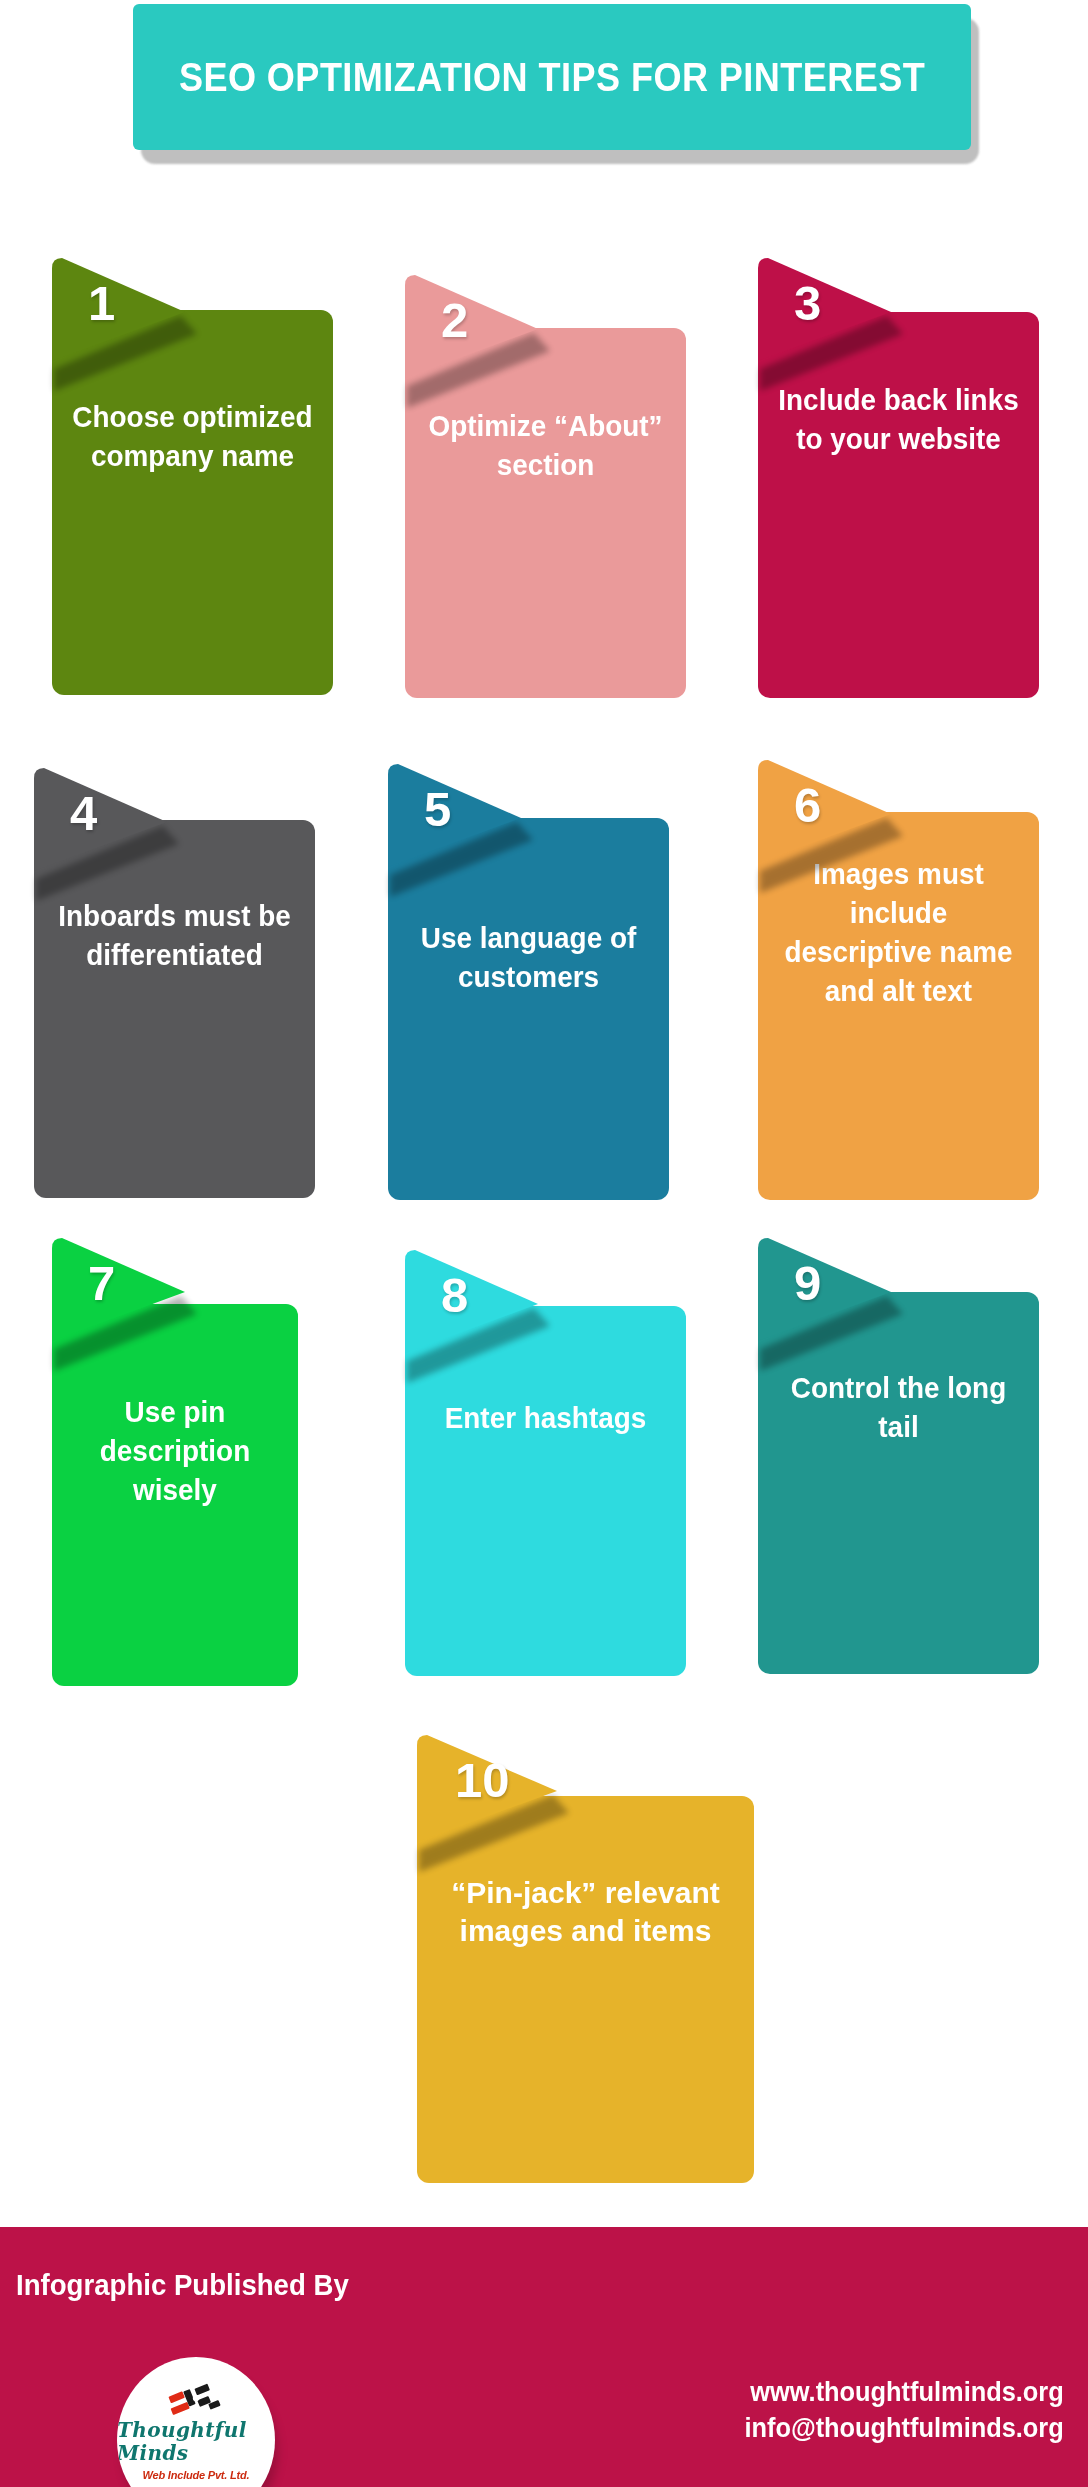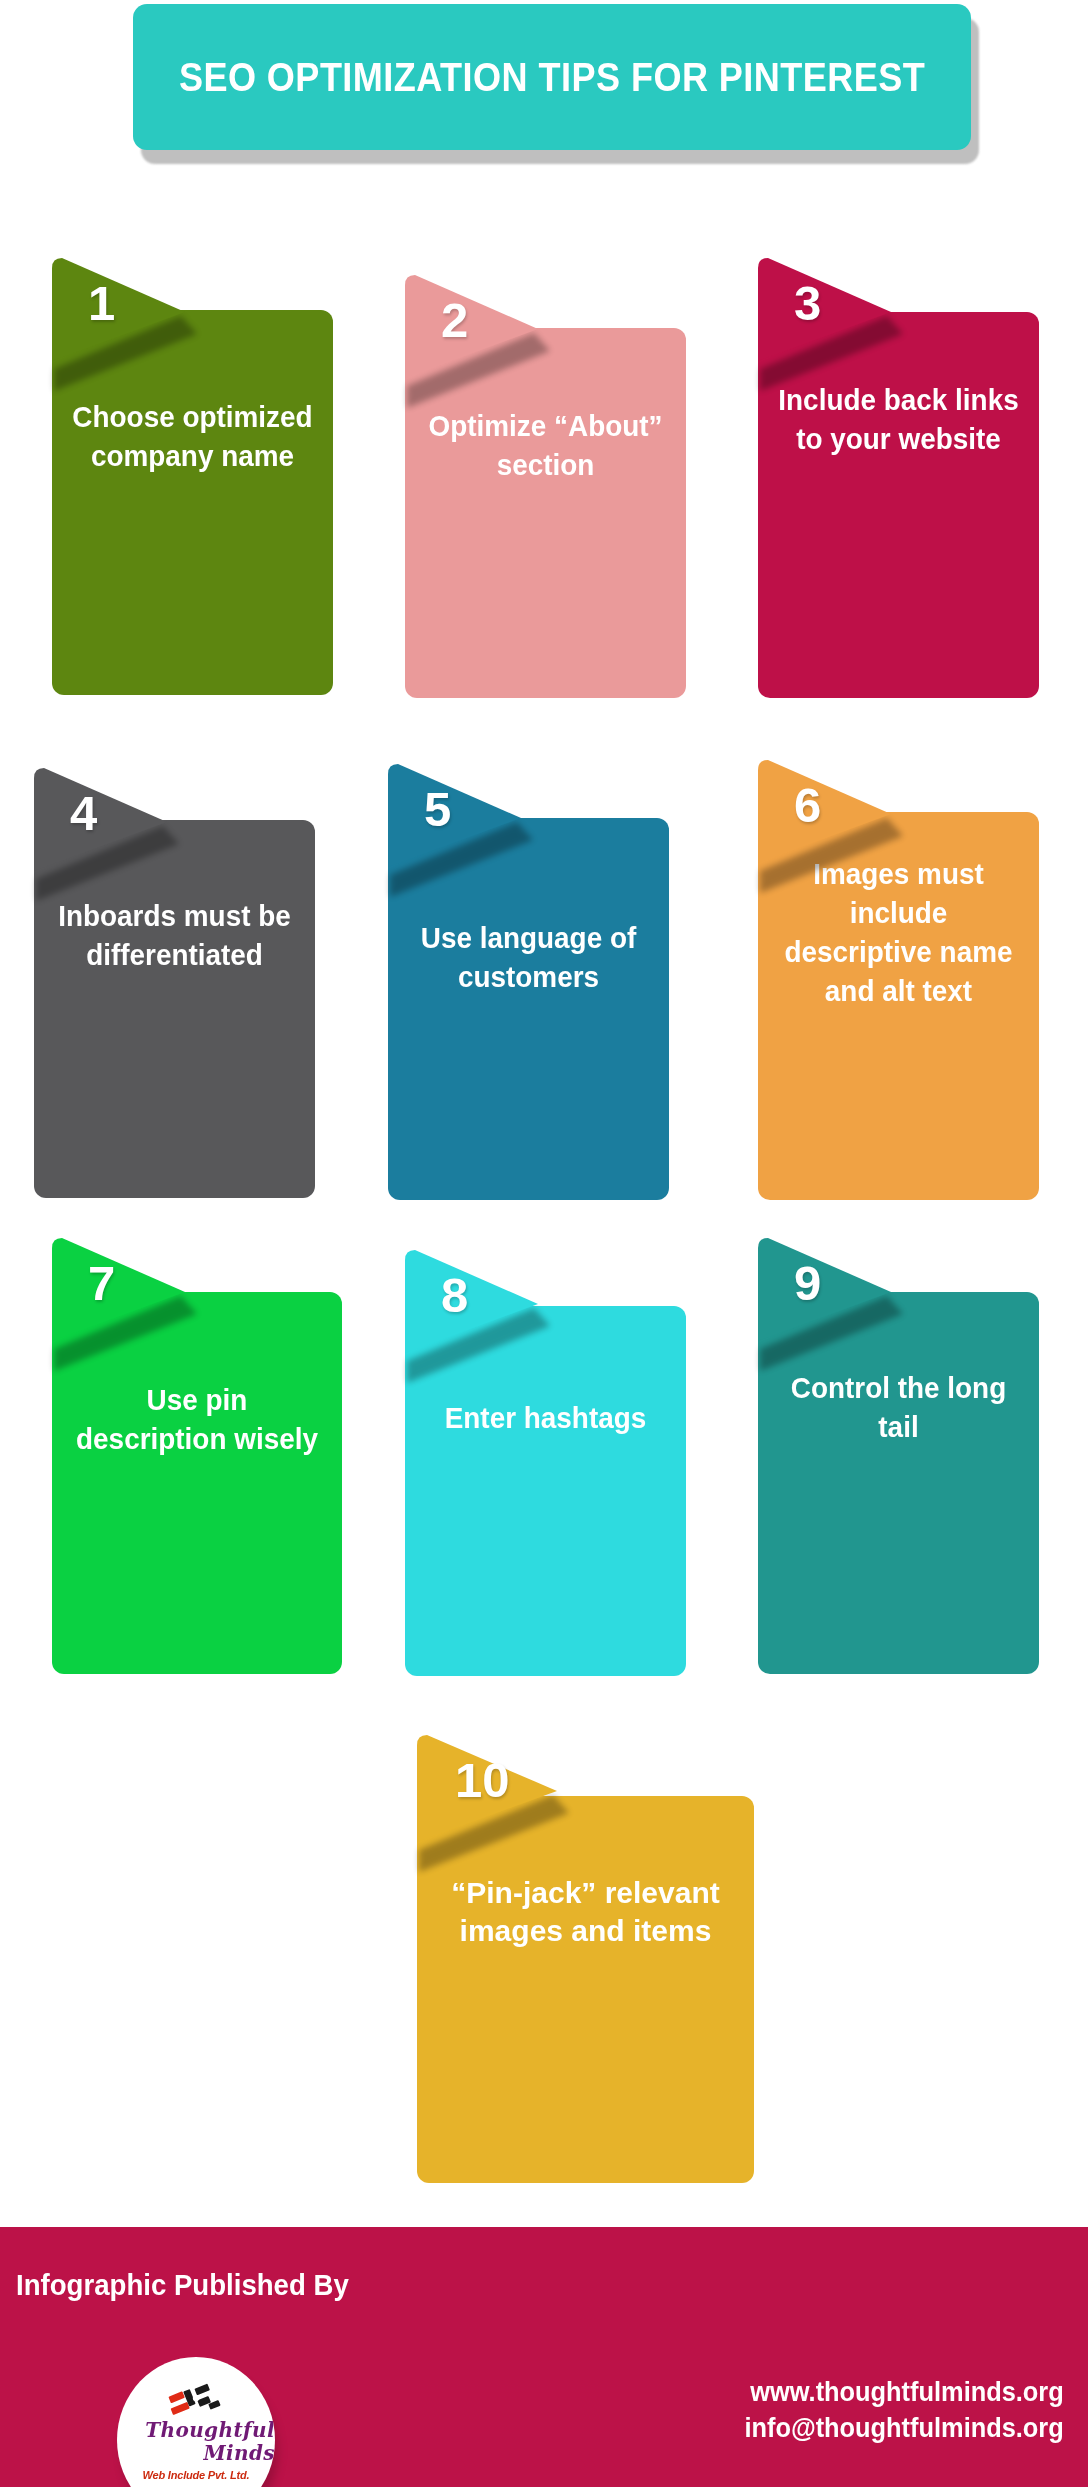--- a/index.html
+++ b/index.html
@@ -37,21 +37,21 @@
     border-radius:14px;
     filter:blur(1px);
   }
   .header-band {
     position:absolute;
     left:0;
     top:0;
     width:838px;
     height:146px;
     background:#2ac9c0;
-    border-radius:14px;
+    border-radius:6px;
     display:flex;
     align-items:center;
     justify-content:center;
   }
   .header-title {
     color:#ffffff;
     font-family:"Liberation Sans Narrow","Liberation Sans",sans-serif;
     font-size:41px;
     font-weight:bold;
     letter-spacing:0.5px;
@@ -163,22 +163,22 @@
     top:24px;
     transform:translateX(-50%);
     width:62px;
     height:40px;
   }
   .logo-name {
     position:absolute;
     left:0;
     top:62px;
     width:100%;
-    text-align:right;
-    color:#701a75;
+    text-align:left;
+    color:#0f766e;
     font-family:"DejaVu Serif",serif;
     font-style:italic;
     font-weight:bold;
     font-size:20px;
     line-height:1.15;
     letter-spacing:0.4px;
   }
   .logo-sub {
     position:absolute;
     left:0;
@@ -298,21 +298,21 @@
           <svg class="flag-shadow" width="147" height="137" viewBox="0 0 147 137">
             <path d="M 129 58 L 145 76 L 2 133 L 2 111 Z" fill="#000"></path>
           </svg>
           <svg class="flag-tri" width="133" height="103" viewBox="0 0 133 103">
             <path d="M 10 0 L 133 54 L 0 103 L 0 10 Q 0 0 10 0 Z" fill="#f0a244"></path>
           </svg>
           <div class="flag-num" style="left: 36px; top: 21px; font-size: 49px;">6</div>
         </div>
       </div>
       <div class="card" style="left: 52px; top: 1238px; width: 281px;">
-        <div class="card-body" style="top: 54px; width: 290px; height: 382px; background: rgb(10, 209, 66);">
+        <div class="card-body" style="top: 66px; width: 246px; height: 382px; background: rgb(10, 209, 66);">
           <div class="card-text" style="top: 88px; font-size: 30px;">Use pin description wisely</div>
         </div>
         <div class="flag" style="width: 133px; height: 133px;">
           <svg class="flag-shadow" width="147" height="137" viewBox="0 0 147 137">
             <path d="M 129 58 L 145 76 L 2 133 L 2 111 Z" fill="#000"></path>
           </svg>
           <svg class="flag-tri" width="133" height="103" viewBox="0 0 133 103">
             <path d="M 10 0 L 133 54 L 0 103 L 0 10 Q 0 0 10 0 Z" fill="#0ad142"></path>
           </svg>
           <div class="flag-num" style="left: 36px; top: 21px; font-size: 49px;">7</div>

